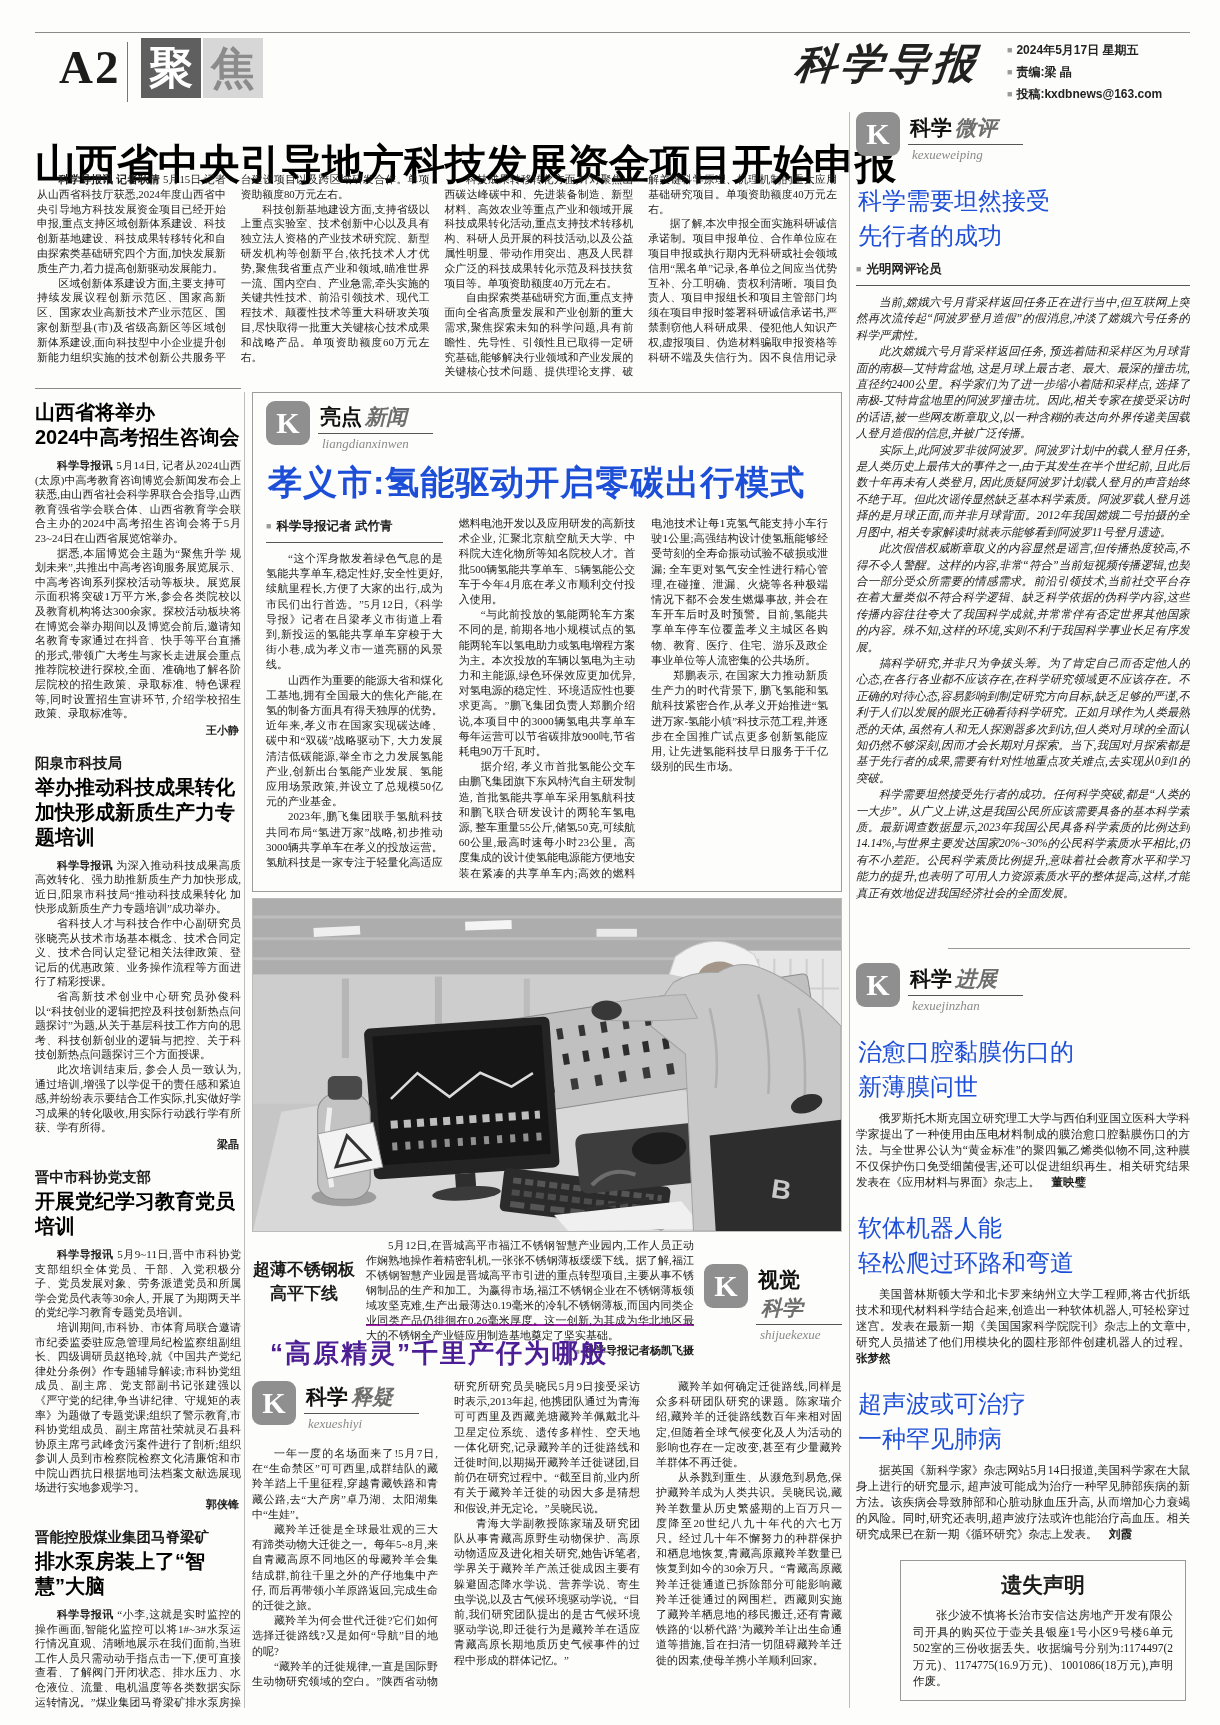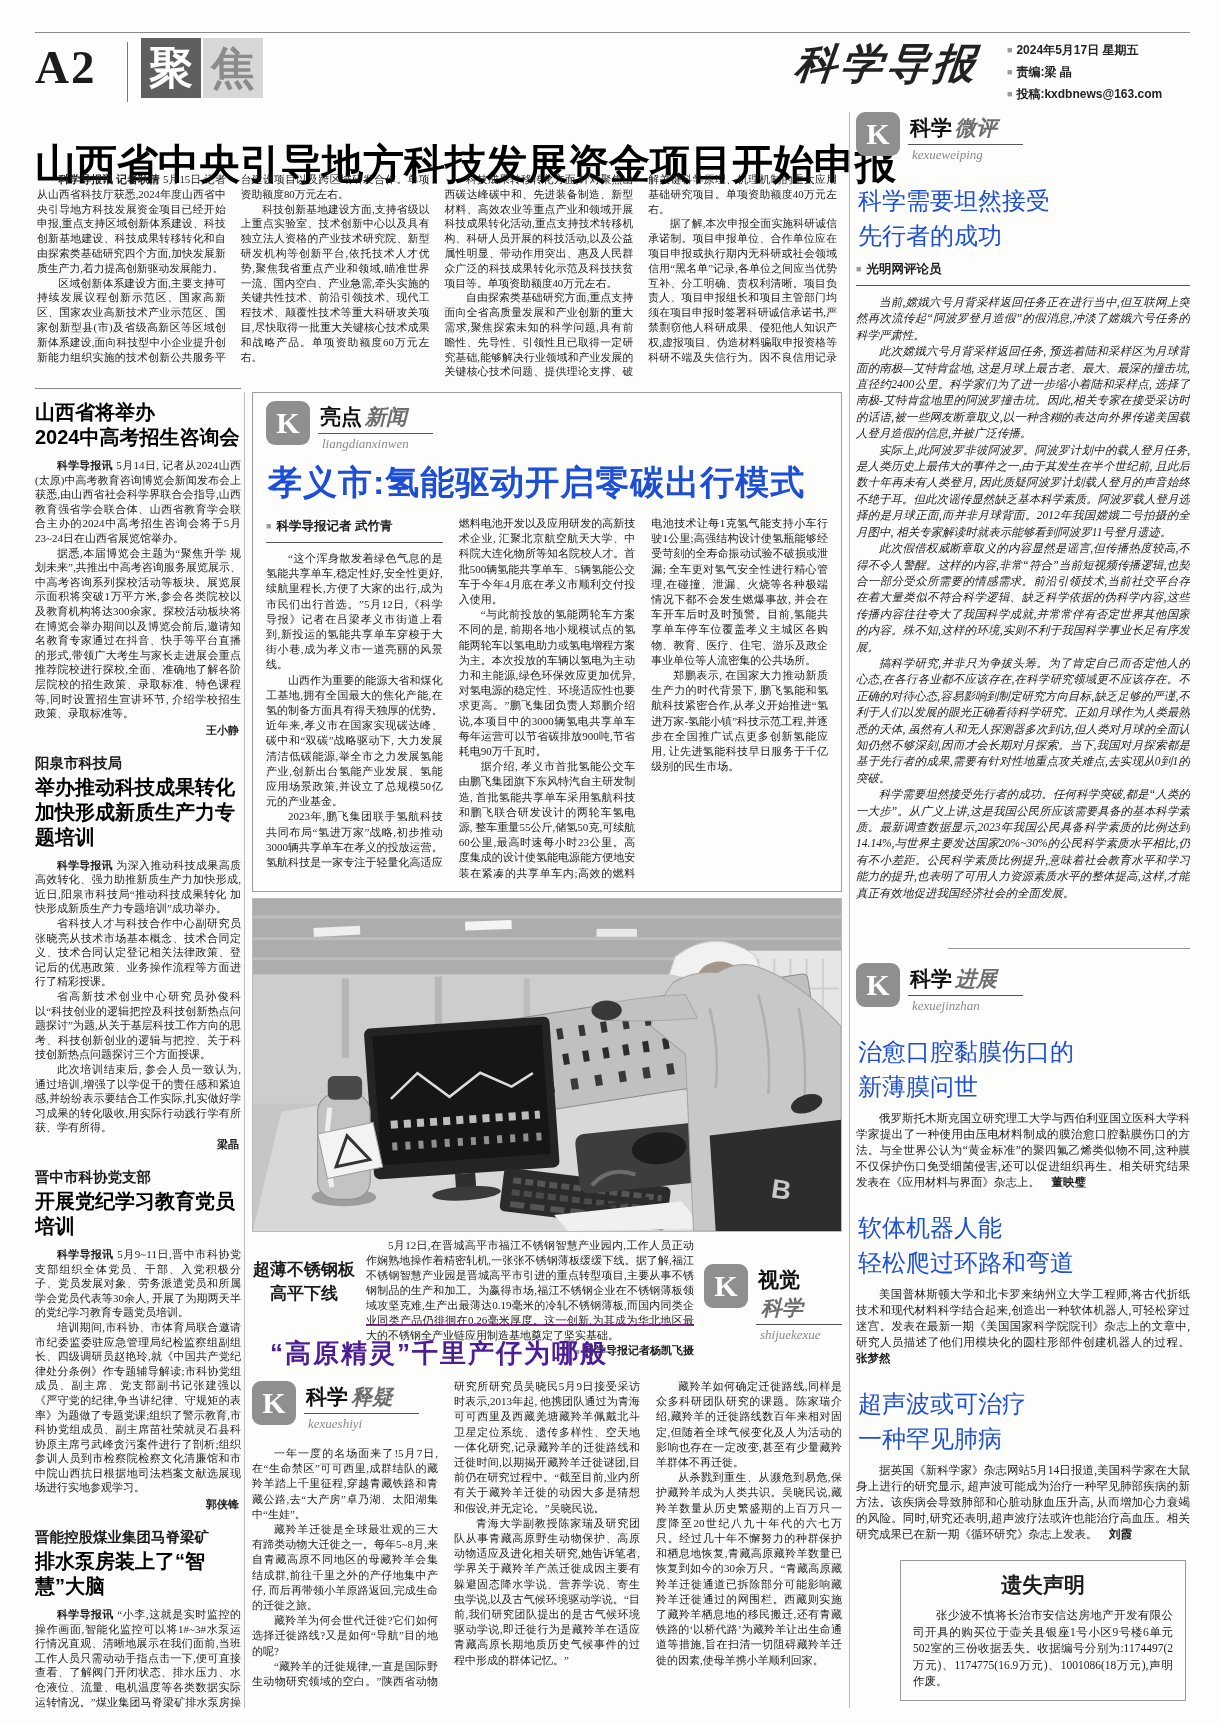--- a/index.html
+++ b/index.html
@@ -2,21 +2,21 @@
 <html><head>
 <meta charset="utf-8">
 <style>
   html,body{margin:0;padding:0;background:#e8e8e6;}
   .page{position:relative;width:1220px;height:1725px;margin:0 auto;background:#fdfdfb;
         font-family:"Liberation Serif","DejaVu Serif",serif;color:#1c1c1c;overflow:hidden;}
   .rule{position:absolute;background:#8a8a8a;}
   
   #header{position:absolute;left:35px;top:34px;width:1155px;height:78px;}
   #top-rule{left:35px;top:32px;width:1155px;height:1px;}
-  #page-label{position:absolute;left:0;top:6px;font-size:47px;font-weight:bold;
+  #page-label{position:absolute;left:24px;top:6px;font-size:47px;font-weight:bold;
               font-family:"Liberation Serif",serif;letter-spacing:2px;}
   #a2-sep{position:absolute;left:92px;top:8px;width:1px;height:60px;background:#777;}
   #focus-logo{position:absolute;left:106px;top:4px;display:flex;}
   #focus-logo .fb{width:60px;height:60px;display:flex;align-items:center;justify-content:center;
        font-size:44px;font-weight:bold;font-family:"Liberation Serif",serif;}
   #focus-logo .fb1{background:#5f5f5f;color:#fff;}
   #focus-logo .fb2{background:#d7d7d7;color:#8b8b8b;margin-left:2px;}
   #masthead{position:absolute;left:760px;top:2px;font-size:42px;font-weight:bold;font-style:italic;
        font-family:"Liberation Serif",serif;color:#222;letter-spacing:4px;transform:skewX(-6deg);}
   #head-info{position:absolute;left:972px;top:8px;font-family:"Liberation Sans",sans-serif;

